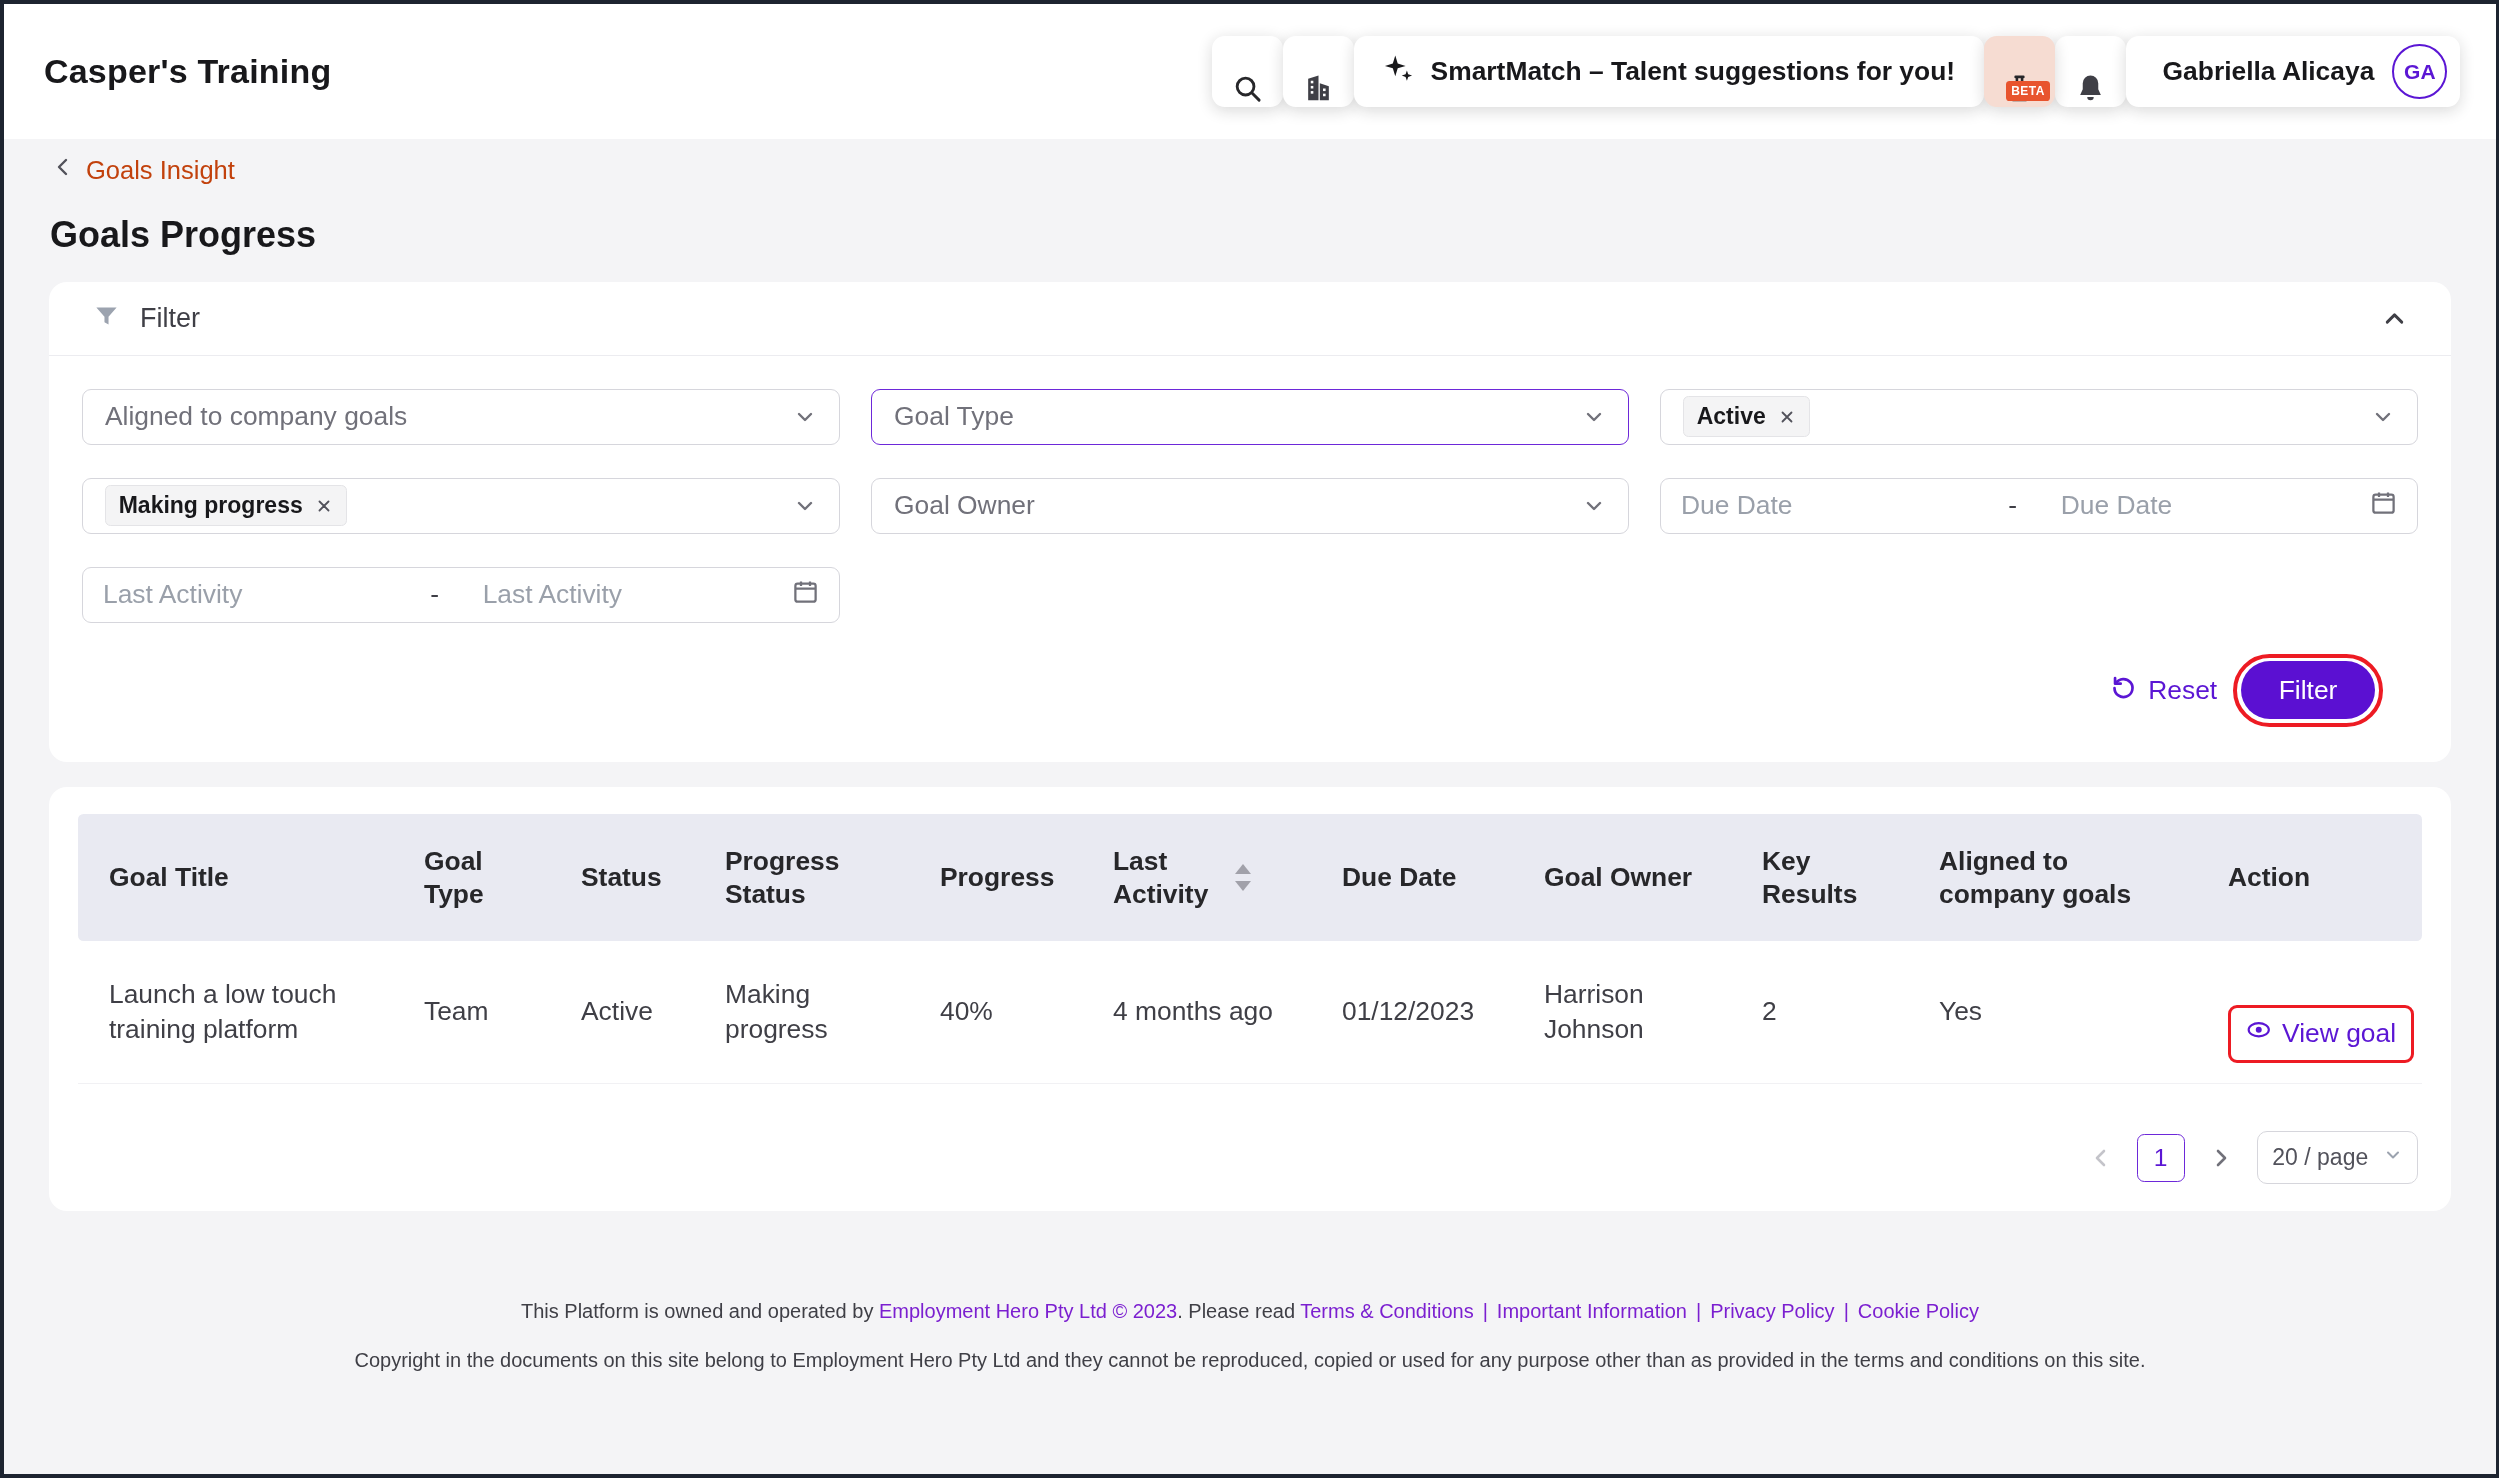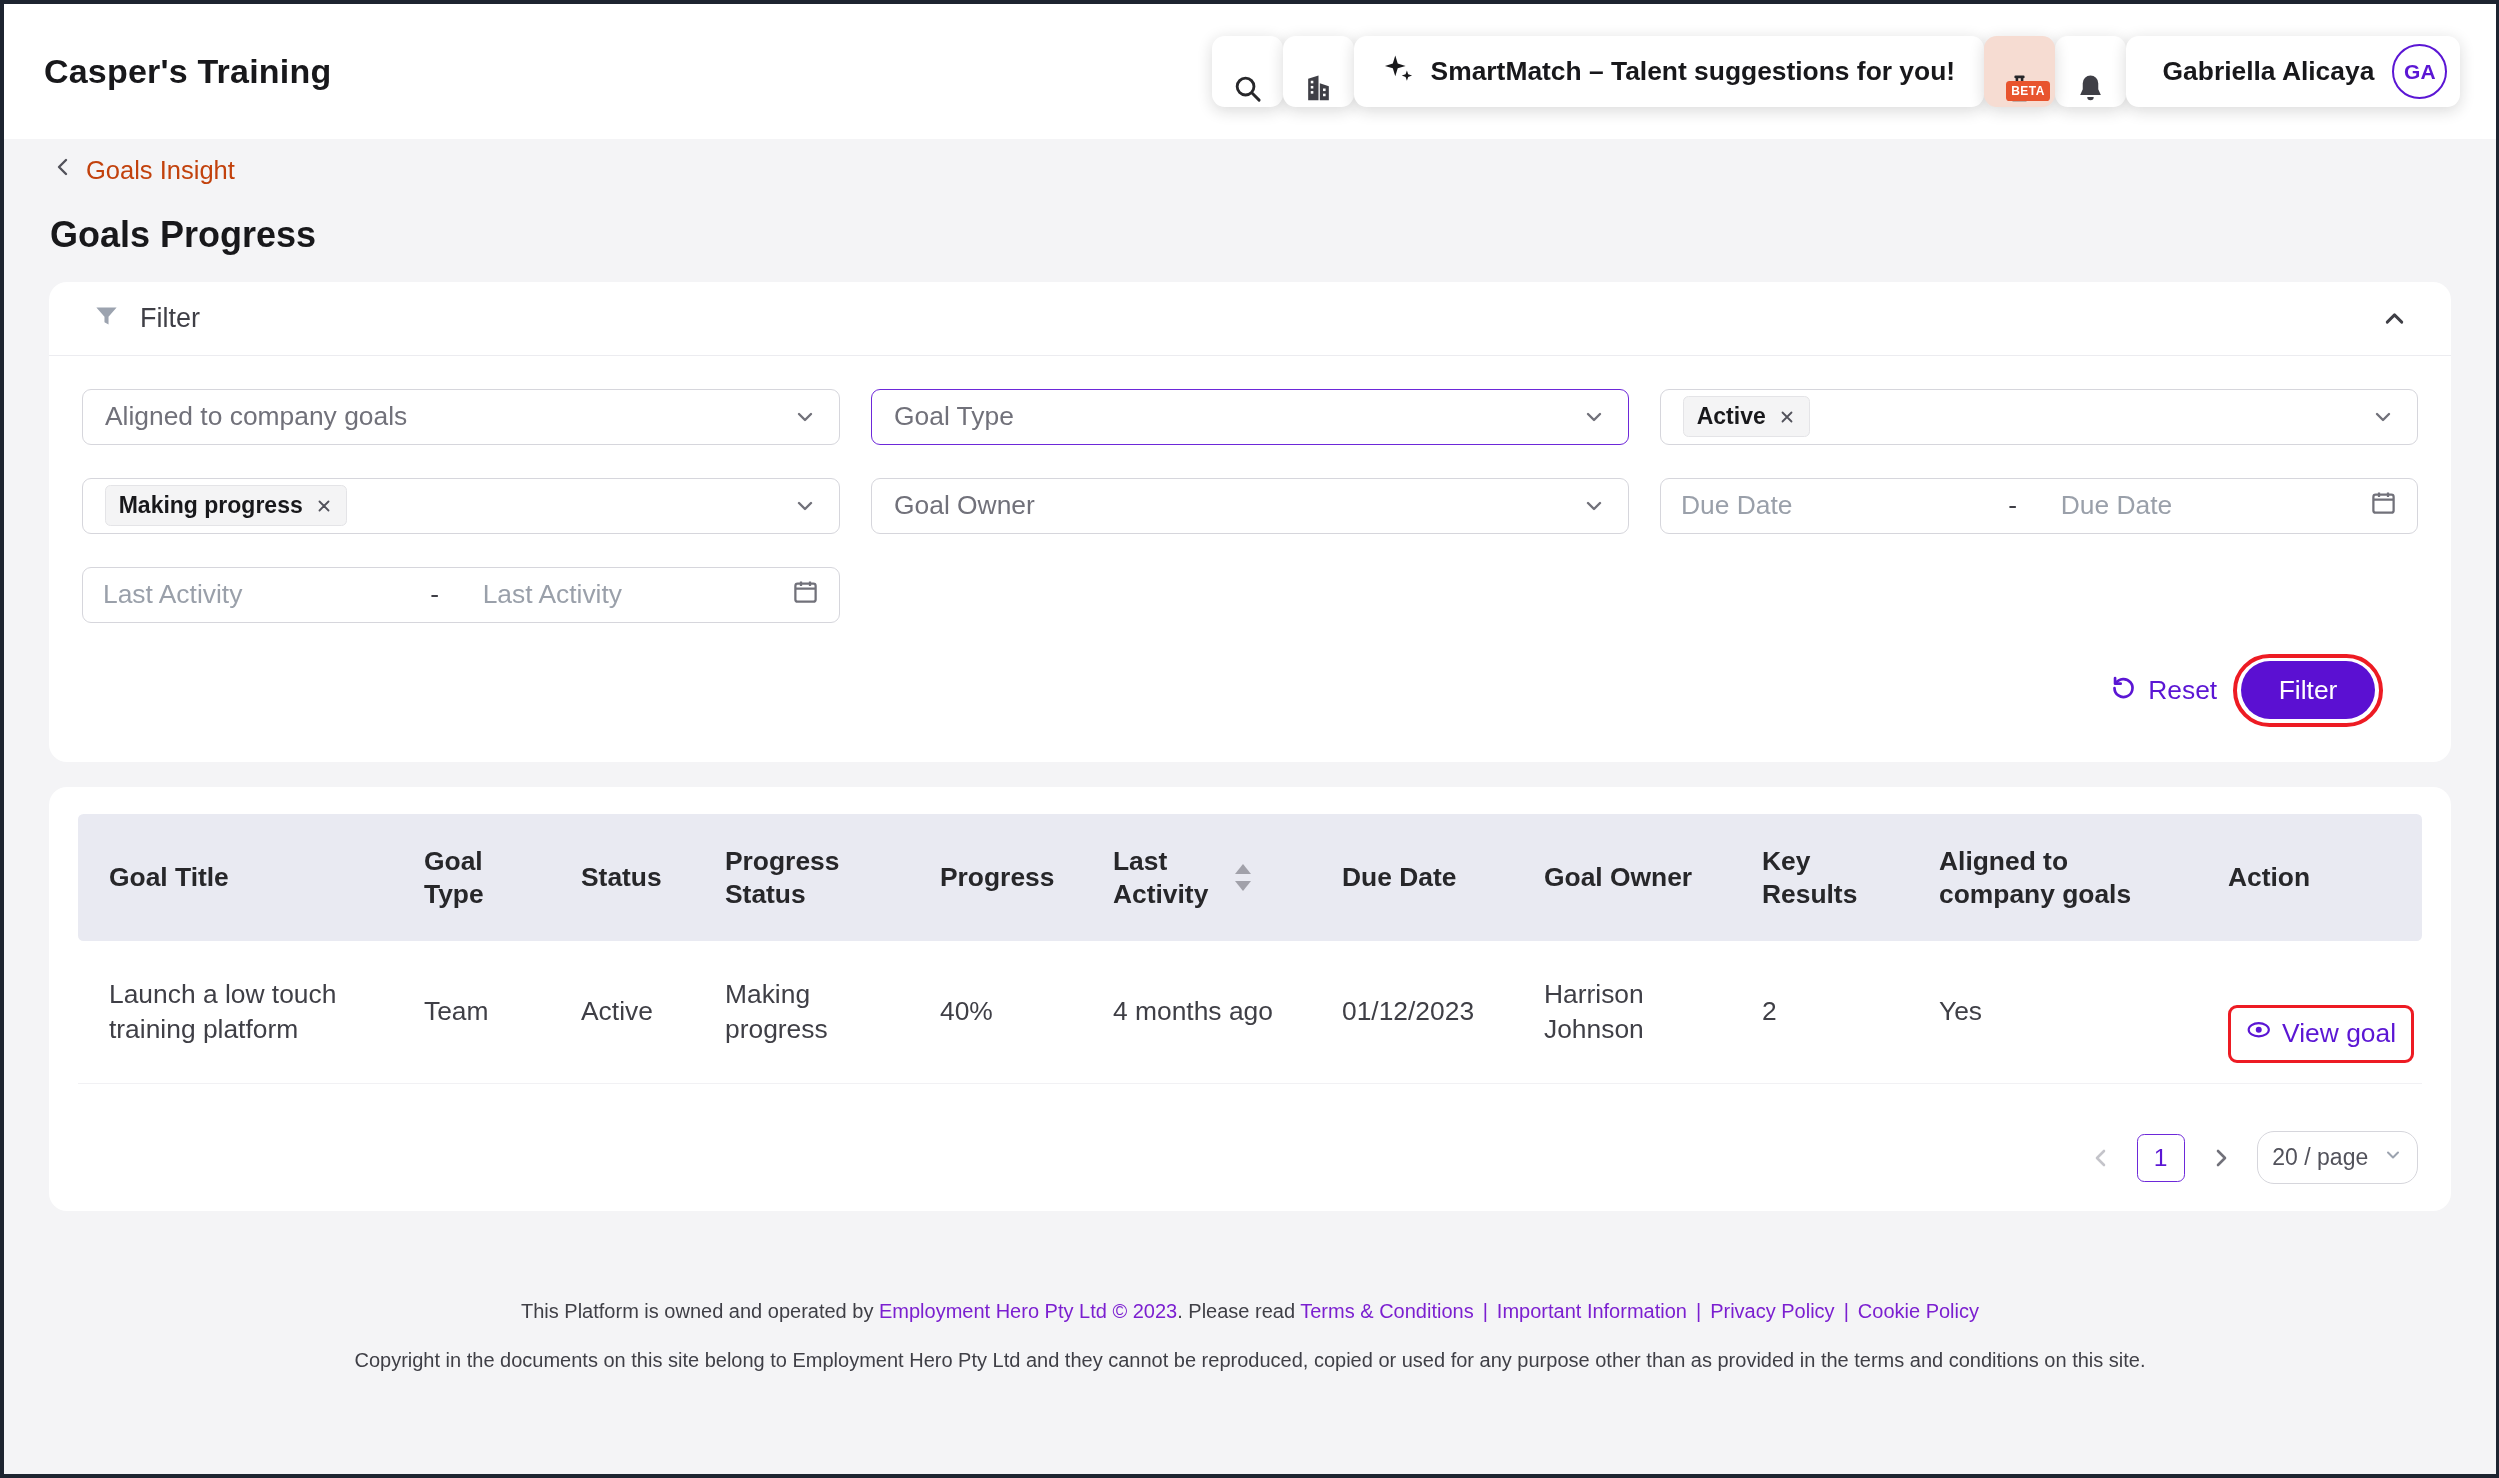--- a/index.html
+++ b/index.html
@@ -54,21 +54,21 @@
   .w90{max-width:87px;} .w110{max-width:106px;} .w100{max-width:95px;} .w220{max-width:204px;}
   .sorter{display:inline-flex;flex-direction:column;gap:6.4px;margin-left:16.4px;cursor:pointer;}
   .tri-up{width:0;height:0;border-left:8.2px solid transparent;border-right:8.2px solid transparent;border-bottom:10px solid #a1a1aa;}
   .tri-down{width:0;height:0;border-left:8.2px solid transparent;border-right:8.2px solid transparent;border-top:10px solid #a1a1aa;}
   .trow{min-height:142px;align-items:center;font-size:26.4px;color:#3f3f46;border-bottom:1.8px solid #f1f1f4;line-height:1.35;}
   .annot-box{border:3.6px solid #ed1b23;border-radius:9px;padding:8.2px 14.6px;display:inline-flex;align-items:center;gap:11px;cursor:pointer;margin-top:44px;}
   .viewgoal-label{color:#5b16d4;font-size:26.4px;white-space:nowrap;}
   .pag{display:flex;justify-content:flex-end;align-items:center;gap:24px;margin-top:47px;padding-right:3.6px;}
   .pag-arrow{display:flex;cursor:pointer;}
   .pag-page{min-width:46px;height:46px;border:1.8px solid #6d28d9;border-radius:7.3px;color:#5b16d4;font-size:24.6px;display:flex;align-items:center;justify-content:center;cursor:pointer;}
-  .pag-size{height:51px;border:1.8px solid #d6d6dc;border-radius:17px;background:#fff;padding:0 14.6px;font-size:23px;color:#52525b;display:flex;align-items:center;gap:14.6px;cursor:pointer;}
+  .pag-size{height:51px;border:1.8px solid #d6d6dc;border-radius:10px;background:#fff;padding:0 14.6px;font-size:23px;color:#52525b;display:flex;align-items:center;gap:14.6px;cursor:pointer;}
 
   
   .footer{margin-top:89px;text-align:center;font-size:20px;color:#3f3f46;}
   .footer .l2{margin-top:25.5px;}
   .flink{color:#7b1fd0;cursor:pointer;}
   .f-sep{color:#7b1fd0;margin:0 9px;}
 </style>
 </head>
 <body>
 

